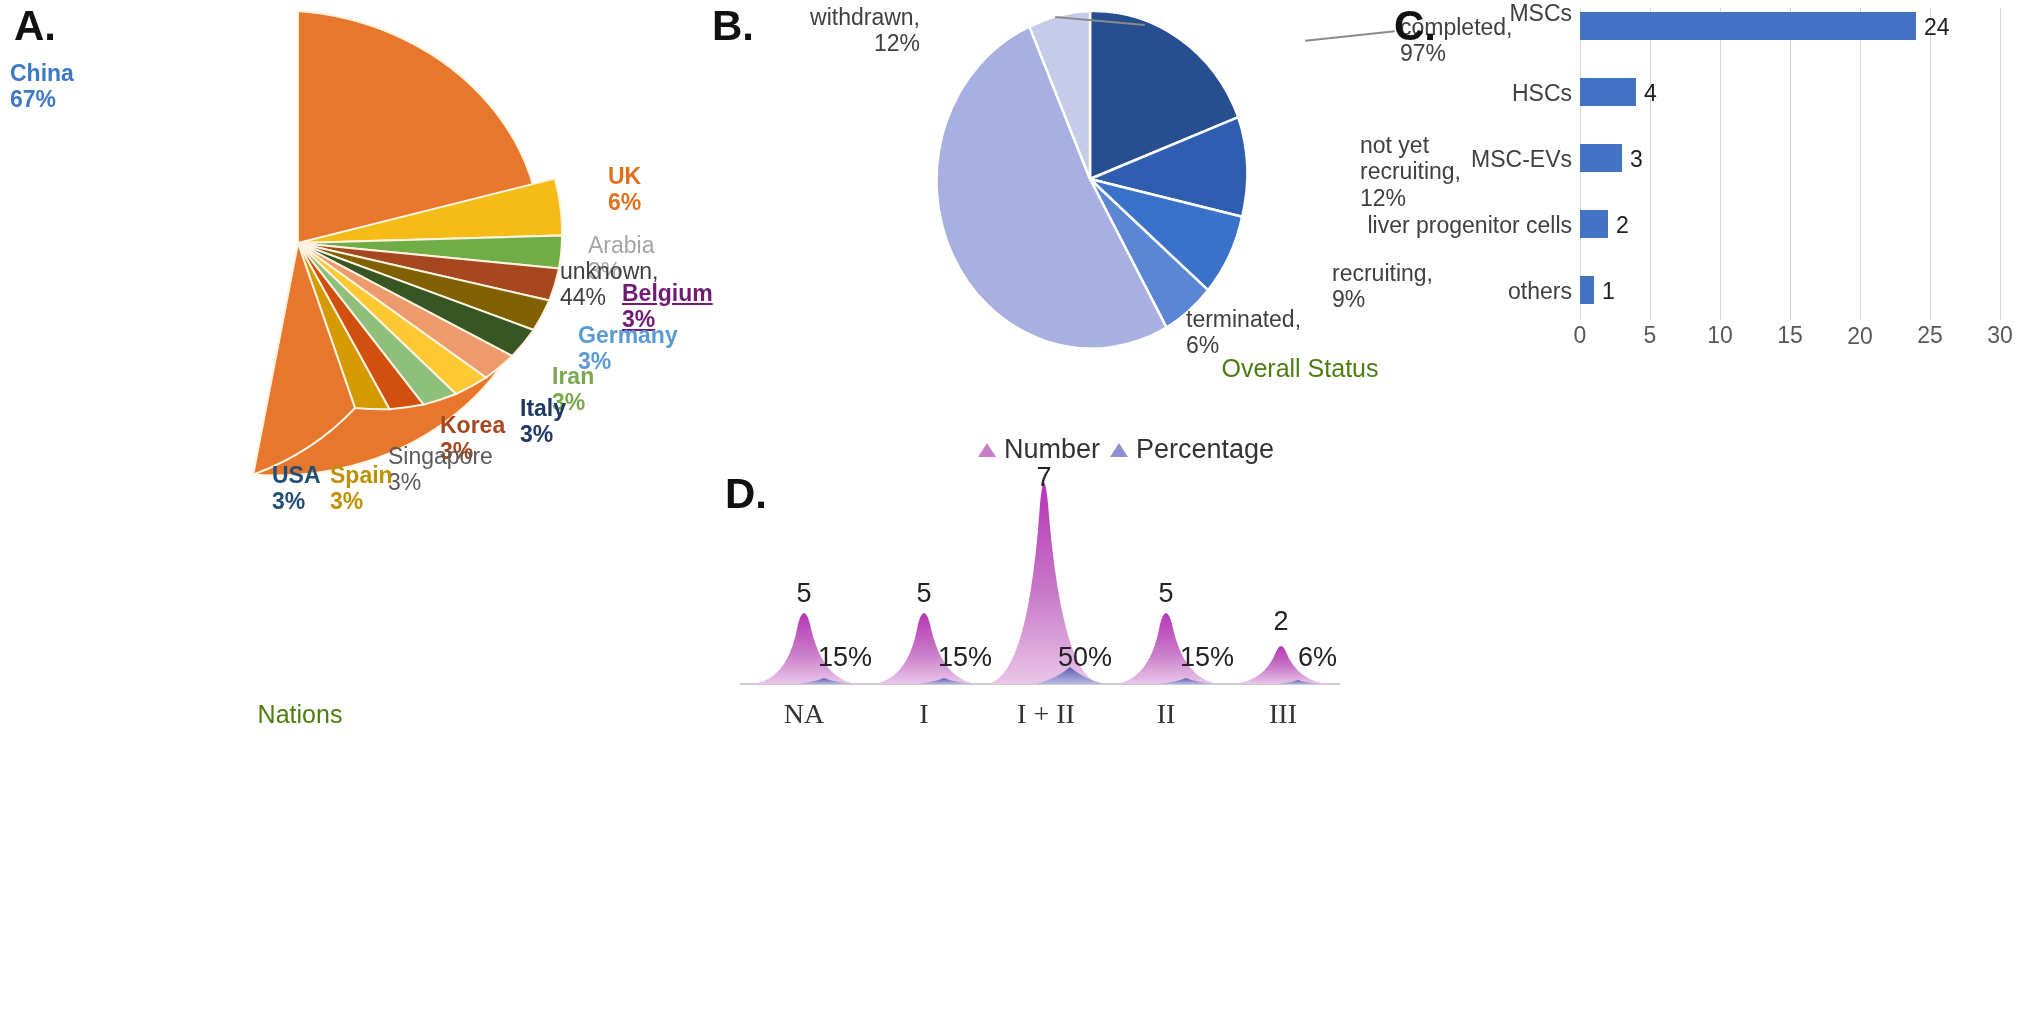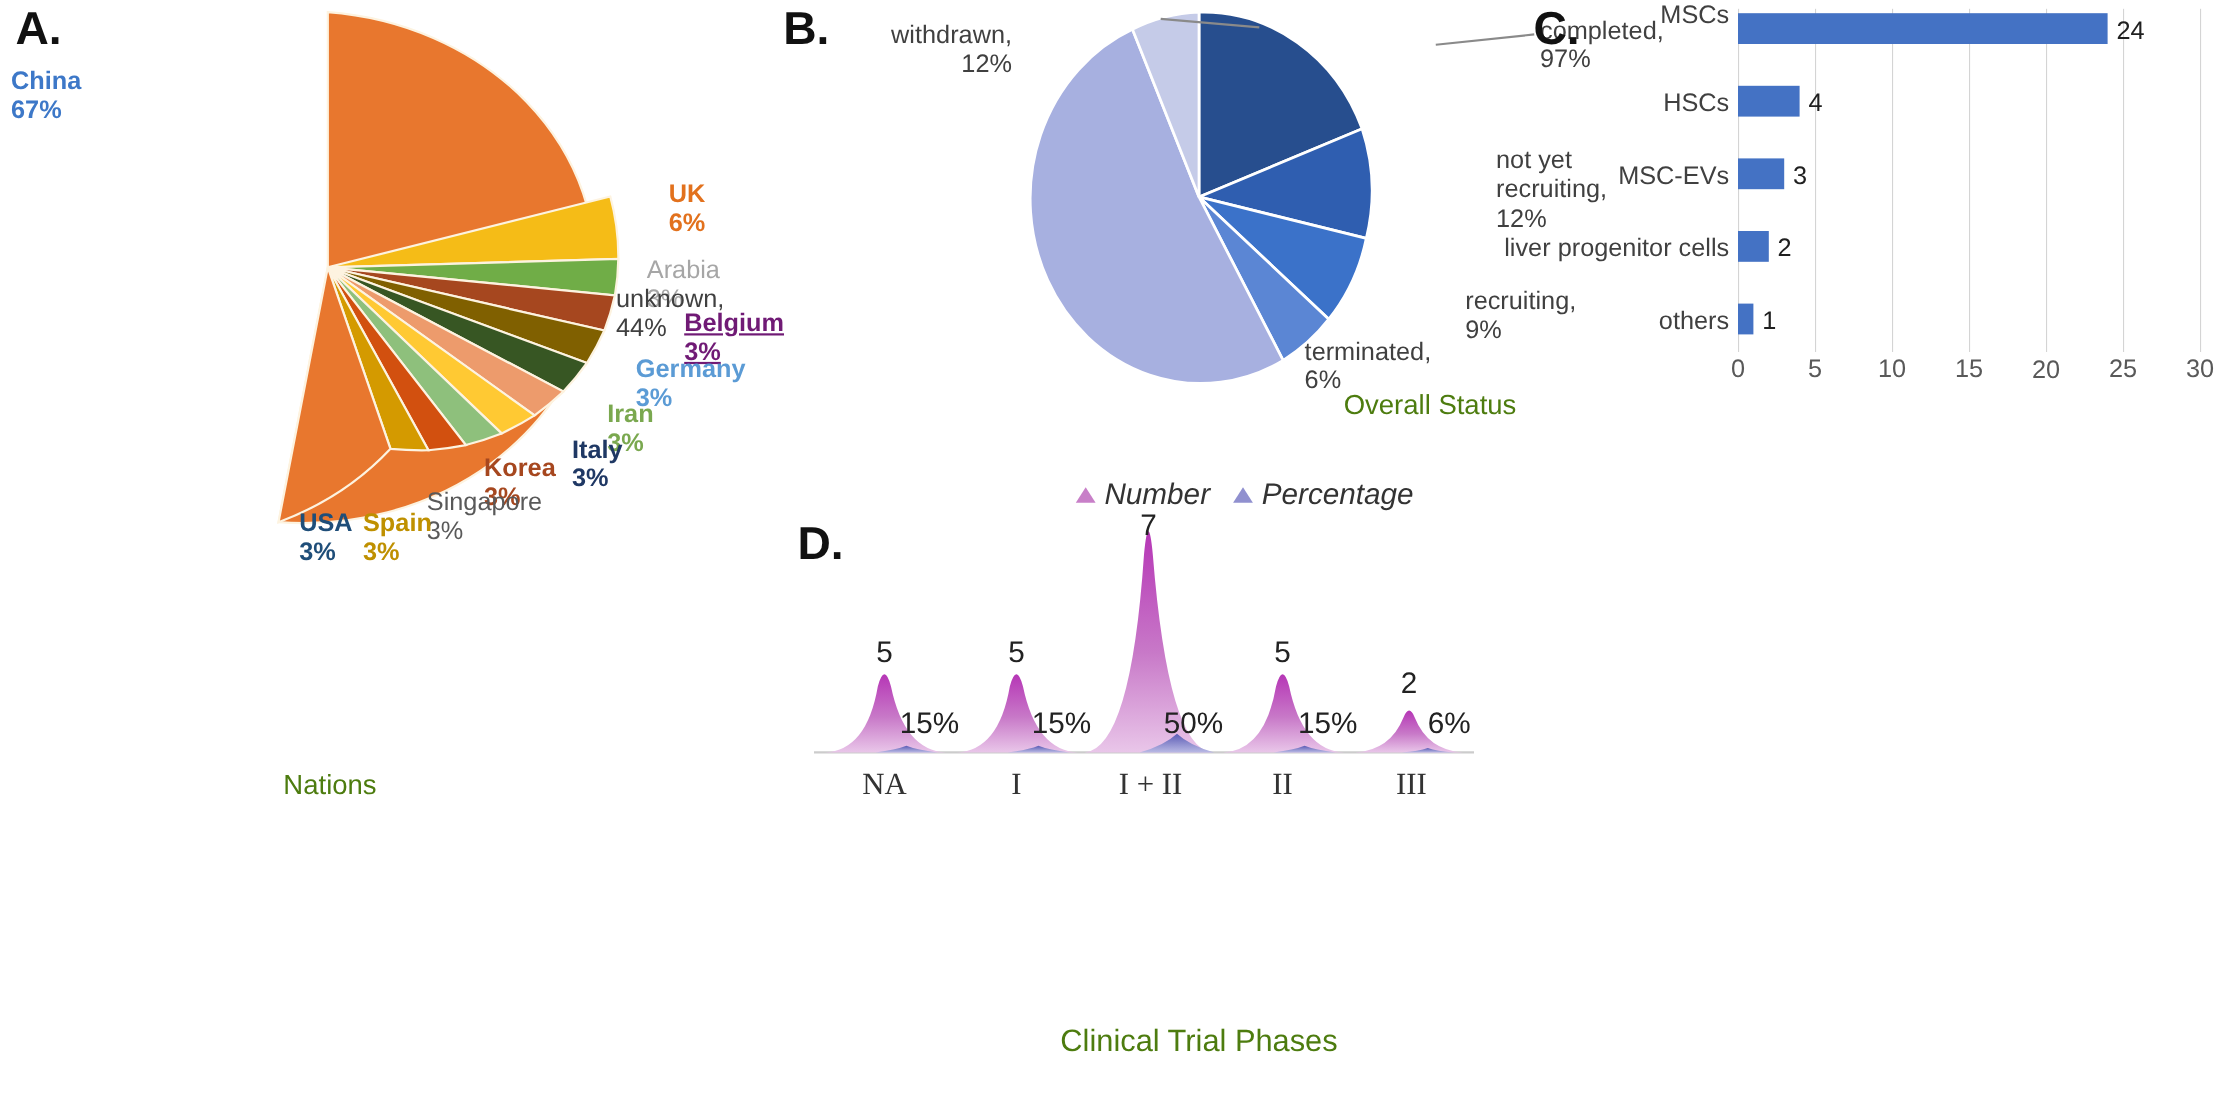--- a/index.html
+++ b/index.html
@@ -40,22 +40,22 @@
   #cellTitle{position:absolute;left:64px;top:355px;width:520px;}
 
   
   #panelD{left:740px;top:420px;width:680px;height:596px;}
   #panelD .panel-letter{left:-15px;top:50px;}
   .d-num{position:absolute;font-size:27px;color:#222;transform:translateX(-50%);}
   .d-pct{position:absolute;font-size:27px;color:#222;}
   .d-cat{position:absolute;font-size:28px;color:#333;transform:translateX(-50%);
          font-family:"Liberation Serif",serif;}
   #phaseTitle{position:absolute;left:50px;top:510px;width:600px;font-size:28px;}
-  .legend{position:absolute;display:flex;gap:21px;align-items:center;
-          font-size:27px;color:#333;font-style:italic;}
+  .legend{position:absolute;display:flex;gap:10px;align-items:center;
+          font-size:27px;color:#333;}
   .legend .item{display:flex;align-items:center;gap:8px;}
   .tri{width:0;height:0;border-left:9px solid transparent;
        border-right:9px solid transparent;}
   .tri.num{border-bottom:14px solid #c87fc8;}
   .tri.pct{border-bottom:14px solid #9090cf;}
 </style>
 </head>
 <body>
 
 <div class="panel" id="panelA">
@@ -145,21 +145,21 @@
 
       <path d="M 210 175 L 286.5 323.6 A 155 168 0 1 1 149.5 22.6 Z" fill="#a7b0e0" stroke="#ffffff" stroke-width="2.5"></path>
 
       <path d="M 210 175 L 149.5 22.6 A 155 168 0 0 1 210 7 Z" fill="#c5cbe8" stroke="#ffffff" stroke-width="2.5"></path>
     </g>
   </svg>
 
   <div class="leader" style="left:355px;top:20px;width:90px;transform:rotate(5deg);"></div>
   <div class="leader" style="left:605px;top:35px;width:90px;transform:rotate(-6deg);"></div>
 
-  <div class="lbl right" style="left:60px;top:4px;width:160px;color:#404040;margin-top:14px;">
+  <div class="lbl right" style="left:60px;top:4px;width:160px;color:#404040;">
     <span>withdrawn,</span><br><span>12%</span>
   </div>
   <div class="lbl" style="left:700px;top:14px;color:#404040;">
     <span>completed,</span><br><span>97%</span>
   </div>
   <div class="lbl" style="left:660px;top:132px;color:#404040;">
     <span>not yet</span><br><span>recruiting,</span><br><span>12%</span>
   </div>
   <div class="lbl" style="left:632px;top:260px;color:#404040;">
     <span>recruiting,</span><br><span>9%</span>
@@ -272,14 +272,13 @@
   <div class="d-pct" style="left:318px;top:222px;">50%</div>
   <div class="d-pct" style="left:440px;top:222px;">15%</div>
   <div class="d-pct" style="left:558px;top:222px;">6%</div>
 
   <div class="d-cat" style="left:64px;top:278px;">NA</div>
   <div class="d-cat" style="left:184px;top:278px;">I</div>
   <div class="d-cat" style="left:306px;top:278px;">I + II</div>
   <div class="d-cat" style="left:426px;top:278px;">II</div>
   <div class="d-cat" style="left:543px;top:278px;">III</div>
 
-  <div class="axis-title" id="phaseTitle">Clinical Trial Phases</div>
 </div>
 
 </body></html>

